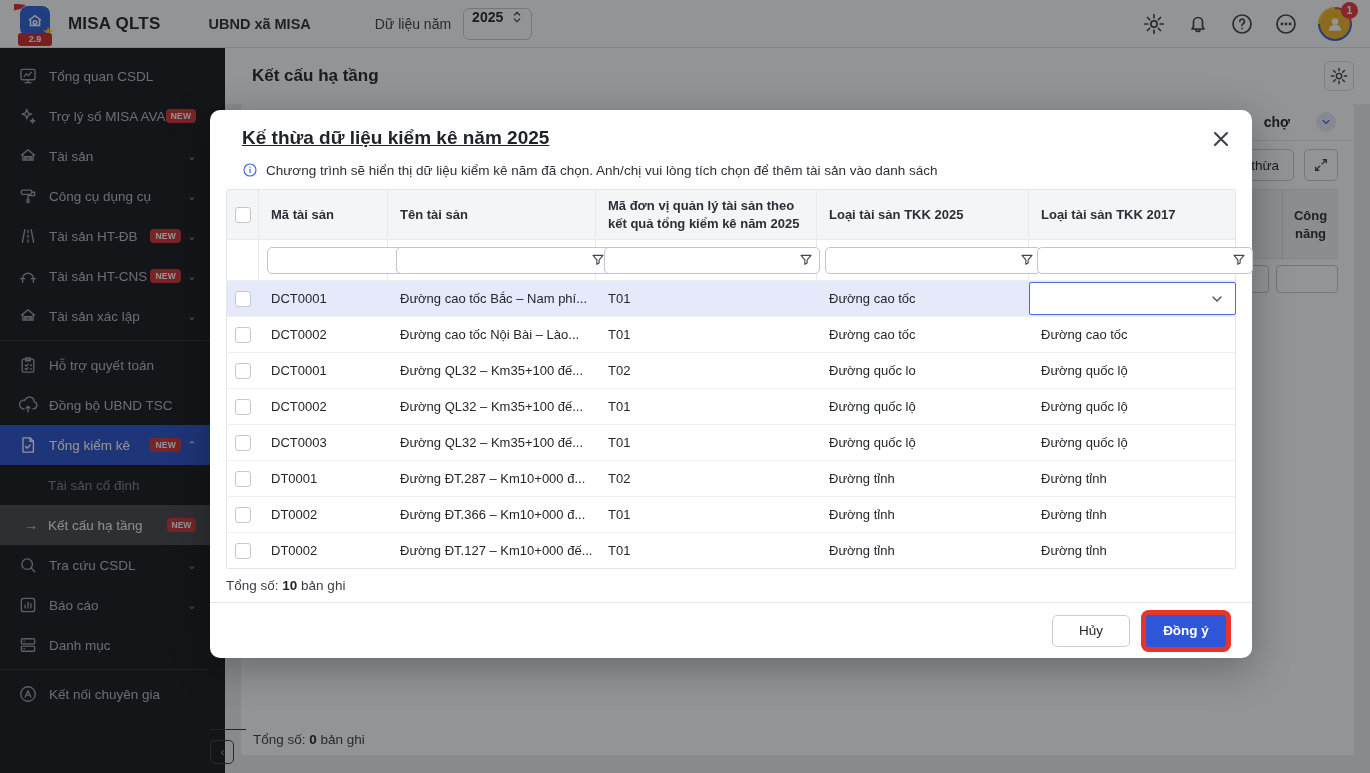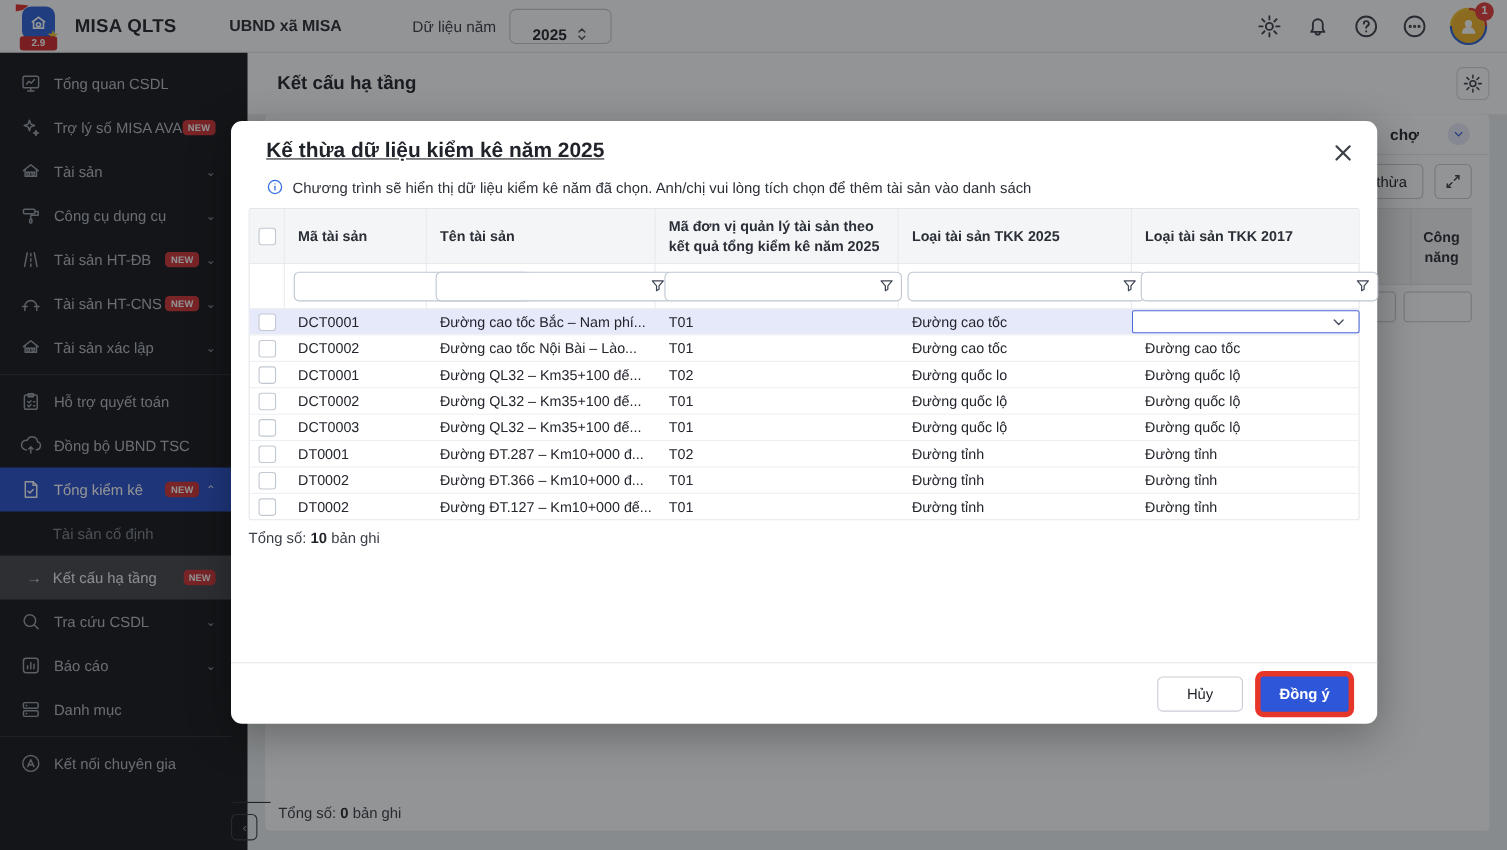--- a/index.html
+++ b/index.html
@@ -8,21 +8,21 @@
   
   .topbar { position:absolute; left:0; top:0; width:1370px; height:48px; background:#ffffff; border-bottom:1px solid #e4e7ea; display:flex; align-items:center; z-index:10; }
   .logo { position:relative; width:40px; height:40px; margin-left:14px; flex:0 0 auto; }
   .logo-sq { position:absolute; left:6px; top:2px; width:30px; height:30px; background:#2f63d8; border-radius:8px; display:flex; align-items:center; justify-content:center; color:#fff; }
   .logo-flag { position:absolute; left:0; top:0; width:12px; height:10px; background:#e22c2c; clip-path:polygon(0 0,100% 15%,55% 55%,0 70%); }
   .logo-star { position:absolute; right:0; bottom:6px; color:#f6c431; font-size:13px; line-height:1; }
   .logo-ribbon { position:absolute; left:4px; bottom:-2px; width:34px; height:13px; background:#cf2b2f; border-radius:3px; color:#fff; font-size:9px; font-weight:700; text-align:center; line-height:13px; }
   .appname { font-size:17px; font-weight:700; color:#22262c; margin-left:14px; letter-spacing:.2px; }
   .orgname { font-size:14.5px; font-weight:600; color:#2b2f36; margin-left:48px; }
   .yearlabel { font-size:14px; color:#3a3f47; margin-left:64px; }
-  .yearselect { display:flex; align-items:flex-end; gap:8px; margin-left:12px; height:32px; padding:0 20px; border:1px solid #c7ccd4; border-radius:6px; font-size:14px; font-weight:600; color:#22262c; background:#fff; cursor:pointer; }
+  .yearselect { display:flex; align-items:flex-start; gap:8px; margin-left:12px; height:32px; padding:0 8px; border:1px solid #c7ccd4; border-radius:6px; font-size:14px; font-weight:600; color:#22262c; background:#fff; cursor:pointer; }
   .stepper svg { display:block; width:12px; height:16px; stroke:#4a4f57; fill:none; stroke-width:2; stroke-linecap:round; stroke-linejoin:round; }
   .topbar-right { margin-left:auto; display:flex; align-items:center; gap:20px; margin-right:18px; }
   .tb-icon { width:24px; height:24px; color:#3c414a; cursor:pointer; }
   .tb-icon svg { width:24px; height:24px; fill:none; stroke:currentColor; stroke-width:1.7; stroke-linecap:round; stroke-linejoin:round; }
   .avatar-wrap { position:relative; width:34px; height:34px; }
   .avatar-ring { width:34px; height:34px; border-radius:50%; background:conic-gradient(#e23b3b 0 25%, #2f63d8 25% 75%, #f6c431 75% 100%); display:flex; align-items:center; justify-content:center; cursor:pointer; }
   .avatar { width:30px; height:30px; border-radius:50%; background:#f0b429; display:flex; align-items:center; justify-content:center; }
   .avatar svg { width:20px; height:20px; fill:#ffffff; }
   .avatar-badge { position:absolute; top:-5px; right:-6px; min-width:17px; height:17px; border-radius:9px; background:#e33b3b; color:#fff; font-size:10.5px; font-weight:700; display:flex; align-items:center; justify-content:center; padding:0 4px; }
 
@@ -85,21 +85,21 @@
   .mhead .mcell { padding:7px 12px; font-size:13px; font-weight:700; color:#2a2e36; display:flex; align-items:center; line-height:1.35; min-height:44px; border-right:1px solid #e8eaee; }
   .mhead .mcell:last-child { border-right:none; }
   .mhead .ckcell { justify-content:center; padding:0; }
   .mfilter { border-top:1px solid #e8eaee; }
   .mfilter .mcell { padding:6px 8px; border-right:1px solid #e8eaee; height:40px; display:flex; align-items:center; }
   .mfilter .mcell:last-child { border-right:none; }
   .filterbox { flex:1; height:27px; border:1px solid #bfc6d1; border-radius:5px; background:#fff; display:flex; align-items:center; }
   .filterbox input { flex:1; min-width:0; border:none; outline:none; height:100%; padding:0 6px; font-size:13px; background:transparent; }
   .funnel { width:26px; height:100%; display:flex; align-items:center; justify-content:center; color:#3f4654; cursor:pointer; }
   .funnel svg { width:16px; height:16px; fill:none; stroke:currentColor; stroke-width:1.7; stroke-linejoin:round; }
-  .mbody .mrow { border-top:1px solid #edeff2; height:24px; }
+  .mbody .mrow { border-top:1px solid #edeff2; height:36px; }
   .mbody .mcell { font-size:13px; color:#23262d; display:flex; align-items:center; padding:0 12px; white-space:nowrap; overflow:hidden; }
   .mbody .ckcell { justify-content:center; padding:0; }
   .mbody .mrow.selrow { background:#e6e9fa; }
   .checkbox { width:16px; height:16px; border:1.5px solid #c2c8d2; border-radius:3px; background:#fff; cursor:pointer; }
   .ddcell { position:relative; padding:0 !important; }
   .dropdown { position:absolute; inset:1px 1px 1px 0; background:#fff; border:1.5px solid #4d68d8; border-radius:2px; display:flex; align-items:center; justify-content:flex-end; padding-right:10px; cursor:pointer; }
   .dropdown svg { width:16px; height:16px; fill:none; stroke:#4a5160; stroke-width:2; stroke-linecap:round; stroke-linejoin:round; }
 
   .mtotal { margin:9px 0 0 0; font-size:13.5px; color:#3a3f47; }
   .mtotal b { color:#1f2229; }

